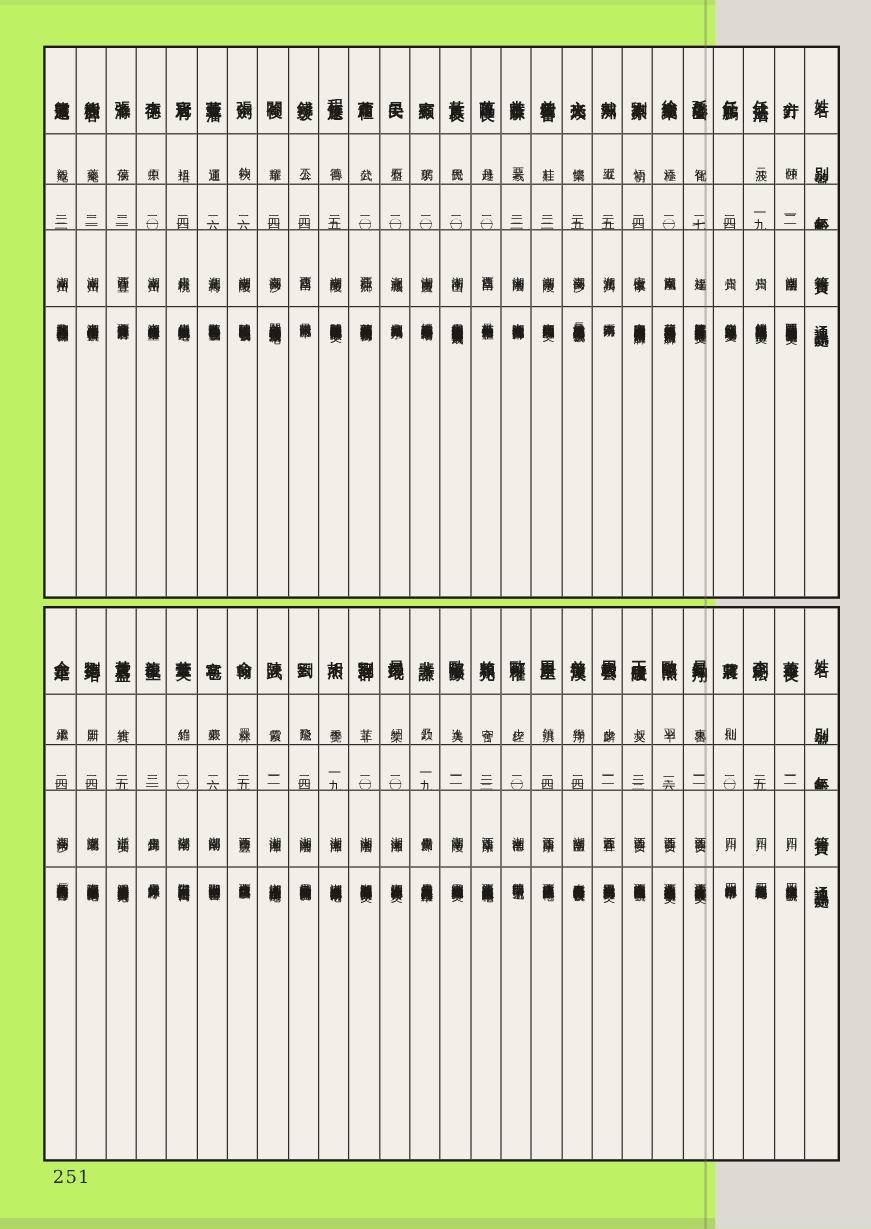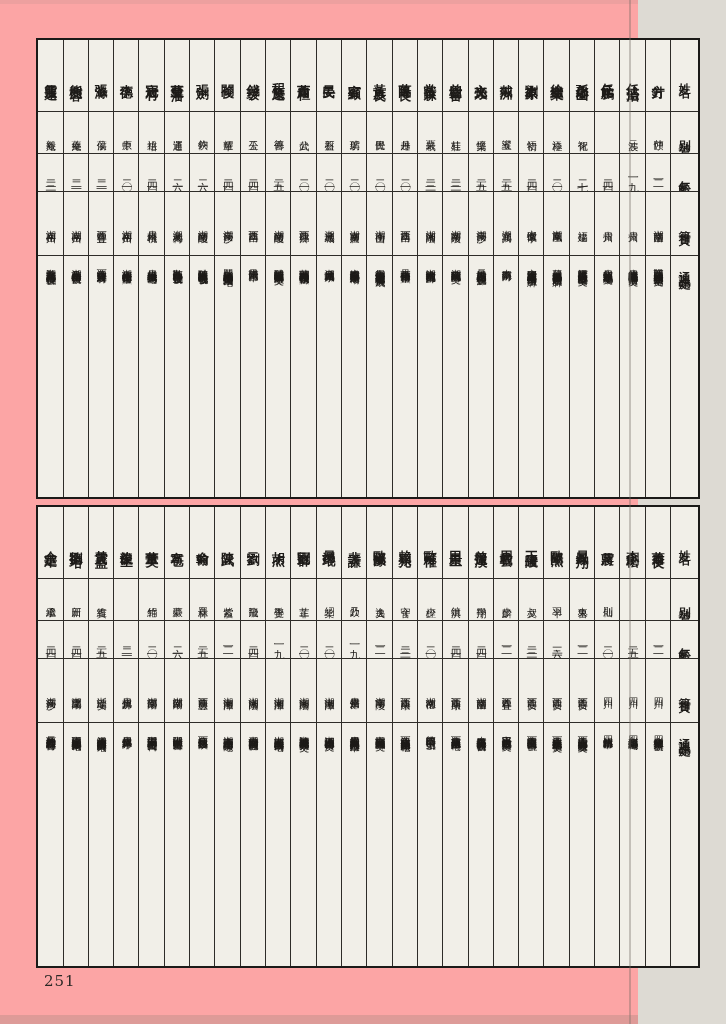--- a/index.html
+++ b/index.html
@@ -3,22 +3,21 @@
 <meta charset="utf-8">
 <style>
   html,body{margin:0;padding:0;}
   body{
     width:726px;height:1024px;position:relative;overflow:hidden;
     background:#dddad3;
     font-family:"DejaVu Serif","Liberation Serif",serif;
   }
   .paper{
     position:absolute;left:0;top:0;width:596px;height:1024px;
-    background:#fca5a5;
-    padding-left:42px;
+    background:#bef264;
   }
   
   .scan-edge-right{position:absolute;top:0;bottom:0;right:7px;width:2px;background:rgba(110,104,94,.35);}
   .scan-edge-bottom{position:absolute;left:0;right:0;bottom:0;height:9px;background:rgba(130,124,112,.25);}
   .scan-edge-top{position:absolute;left:0;right:0;top:0;height:4px;background:rgba(130,124,112,.12);}
 
   .section{
     position:absolute;left:36px;width:664px;
     border:2.5px solid #1b1a18;
     background:#f1efe8;

